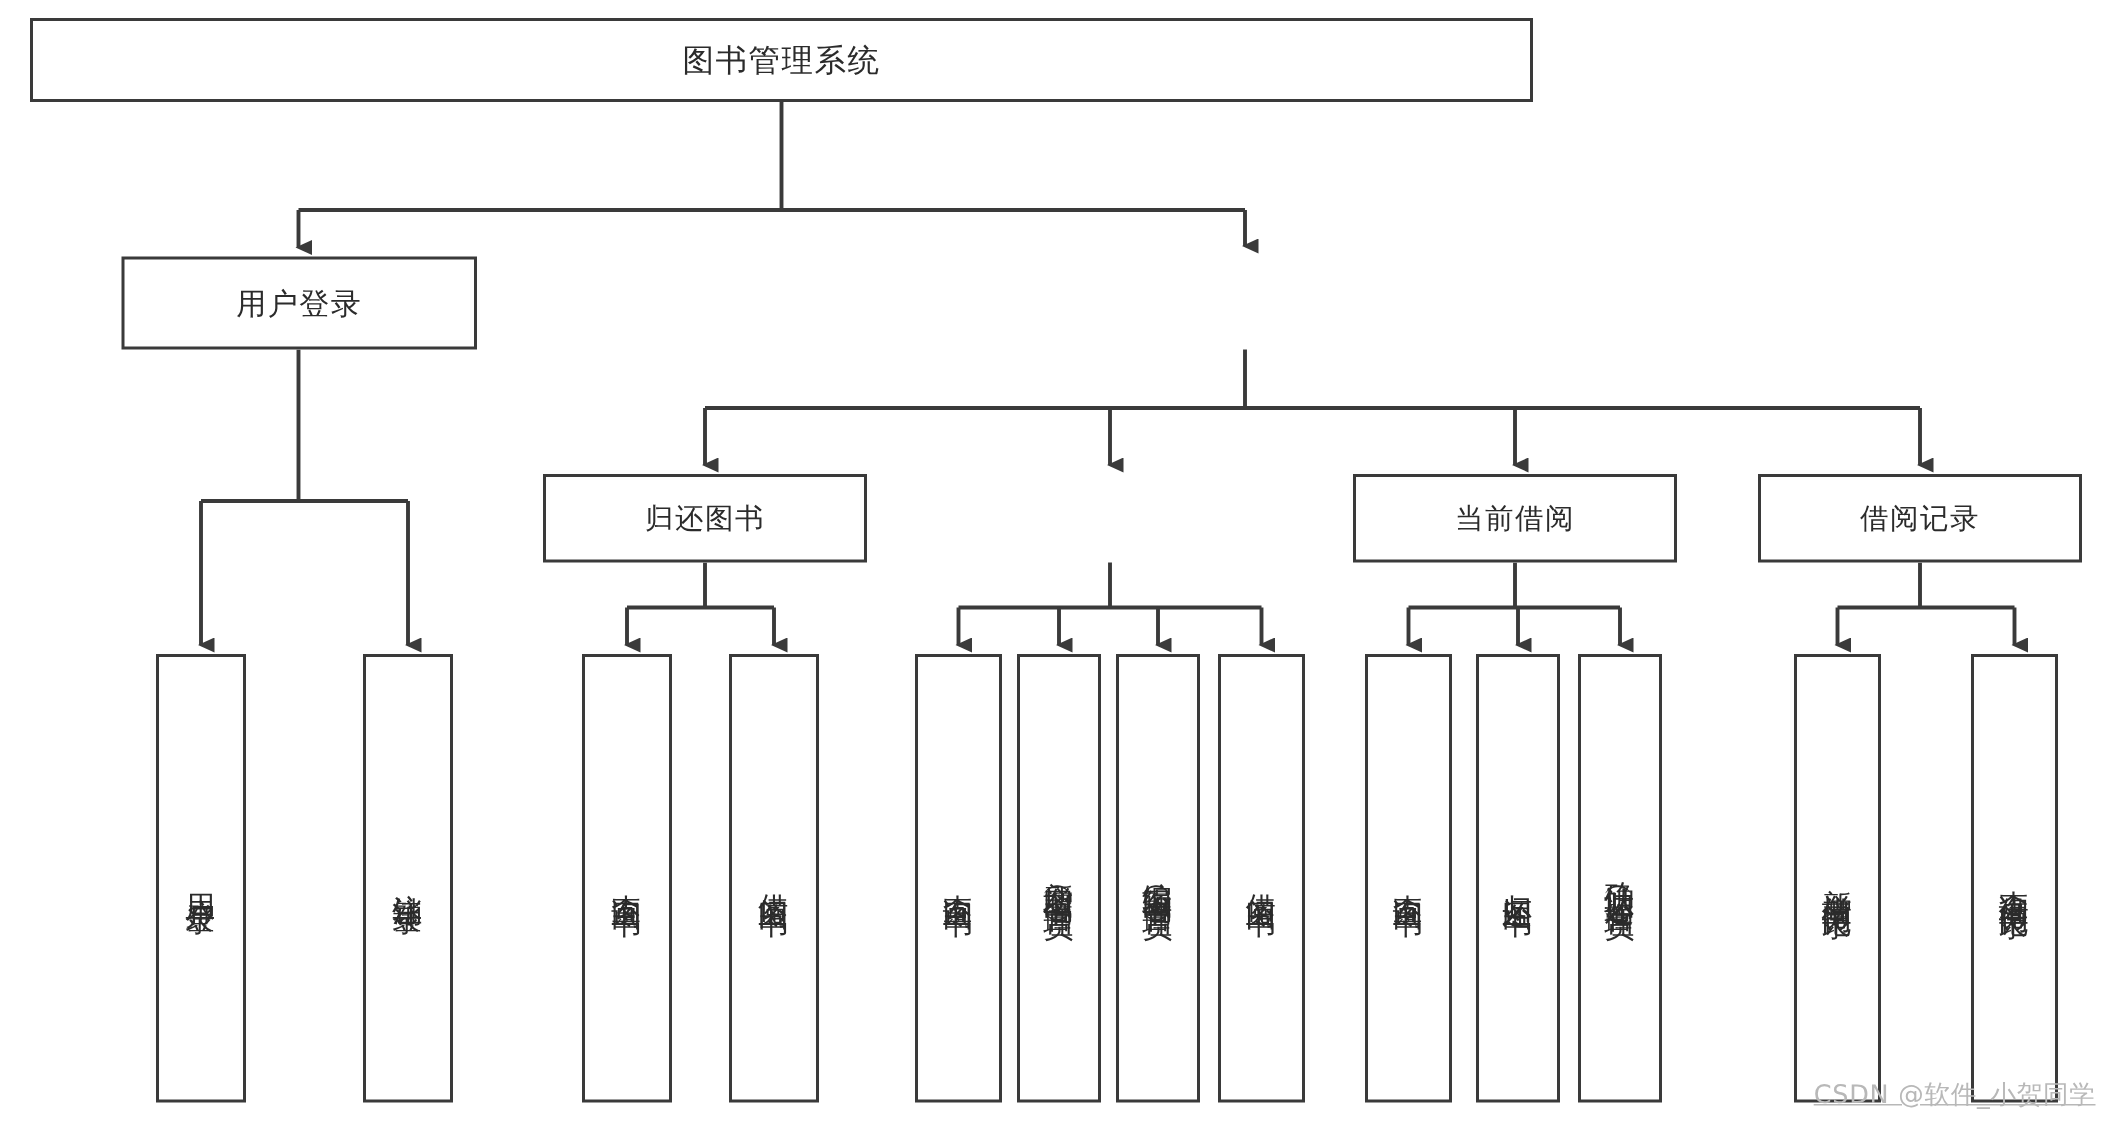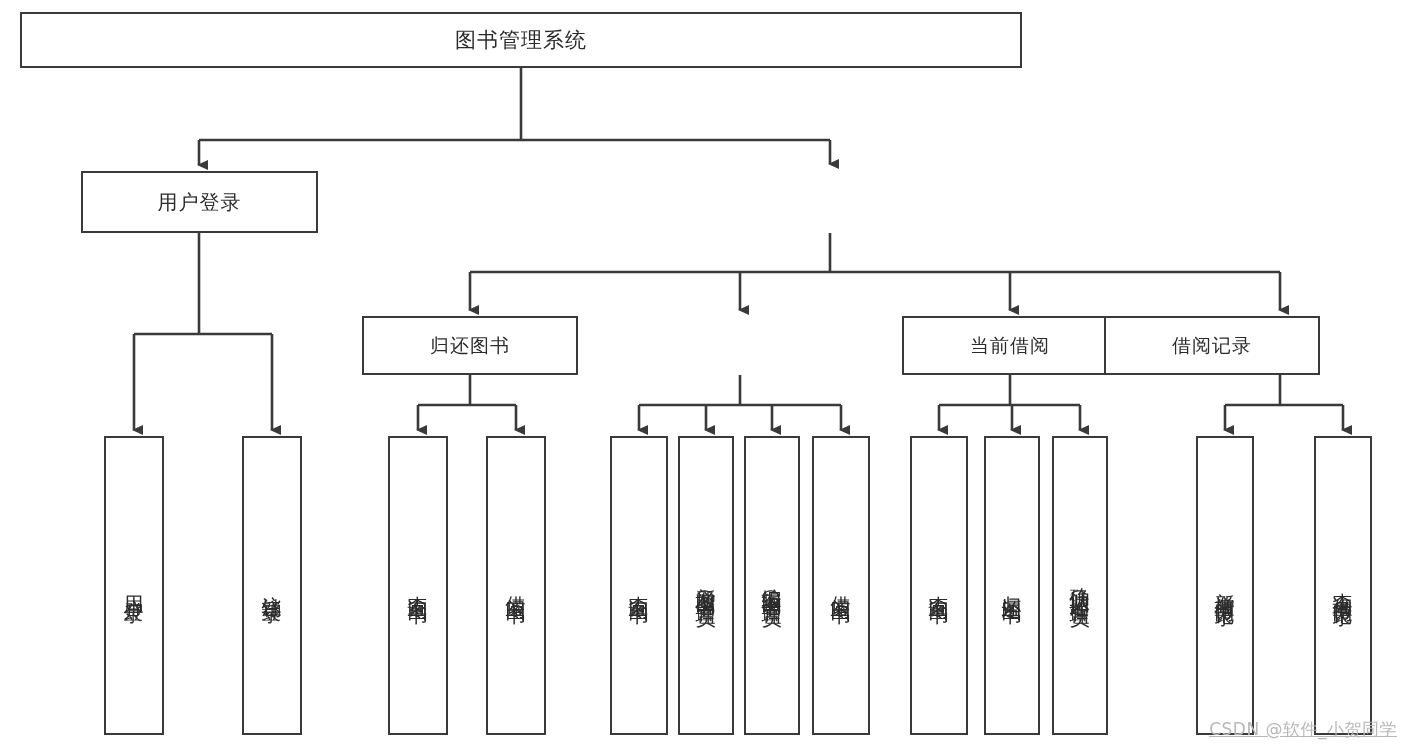--- a/index.html
+++ b/index.html
@@ -136,21 +136,21 @@
   <div class="node lvl1" style="left:81px; top:171px; width:237px; height:62px;">
     <span class="hlabel">用户登录</span>
   </div>
 
   <div class="node lvl2" style="left:362px; top:316px; width:216px; height:59px;">
     <span class="hlabel">归还图书</span>
   </div>
   <div class="node lvl2" style="left:902px; top:316px; width:216px; height:59px;">
     <span class="hlabel">当前借阅</span>
   </div>
-  <div class="node lvl2" style="left:1104px; top:316px; width:216px; height:59px;">
+  <div class="node lvl2" style="left:1172px; top:316px; width:216px; height:59px;">
     <span class="hlabel">借阅记录</span>
   </div>
 
   <div class="node leaf" style="left:104px; top:436px; width:60px; height:299px;">
     <span class="vlabel">用户登录</span>
   </div>
   <div class="node leaf" style="left:242px; top:436px; width:60px; height:299px;">
     <span class="vlabel">注销登录</span>
   </div>
 

